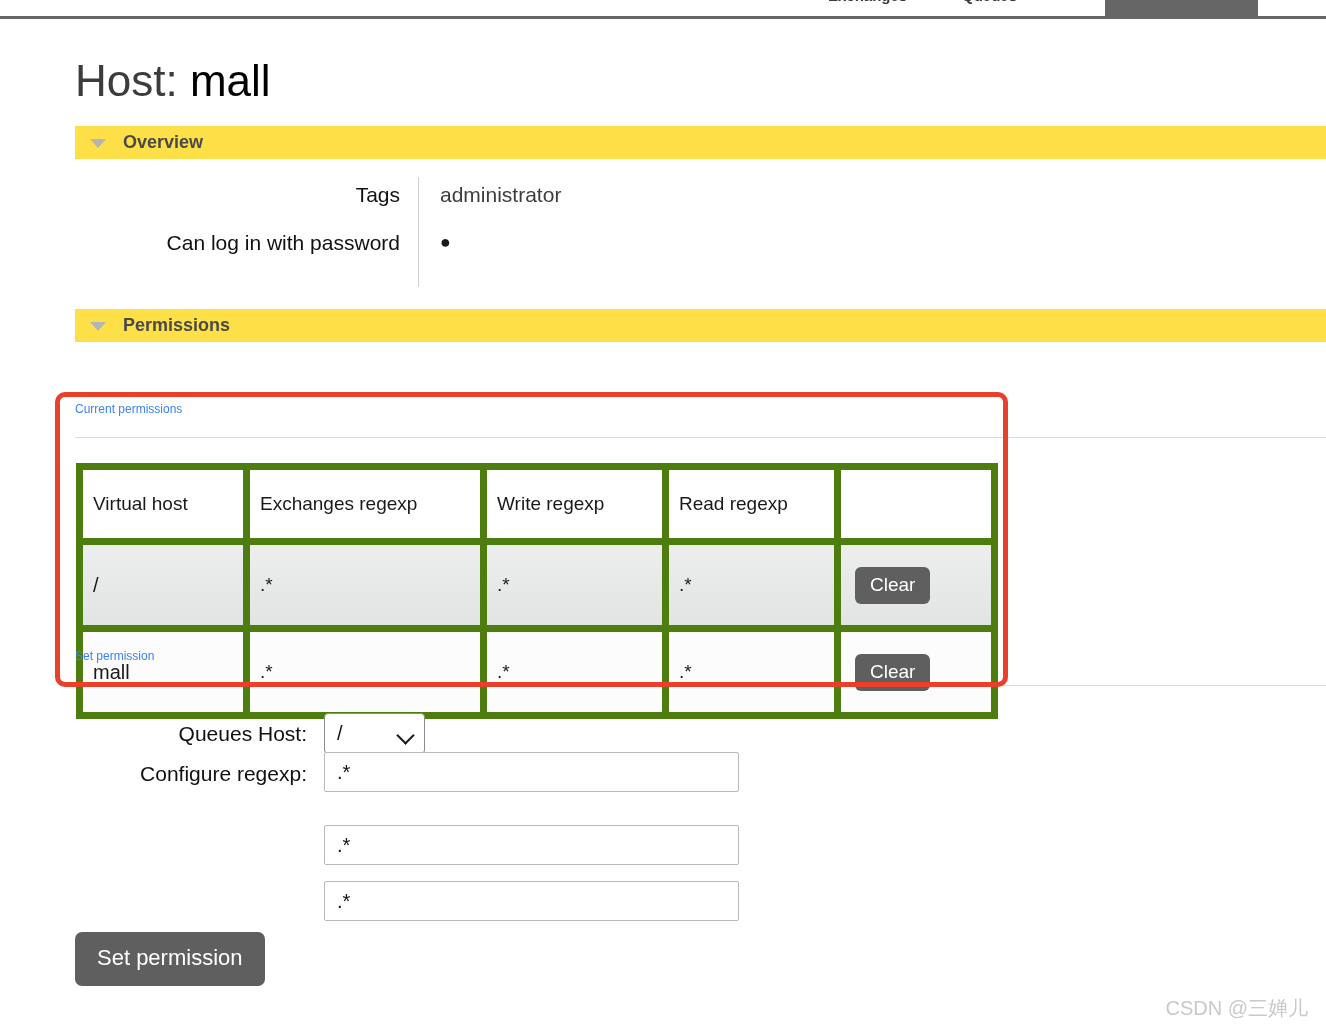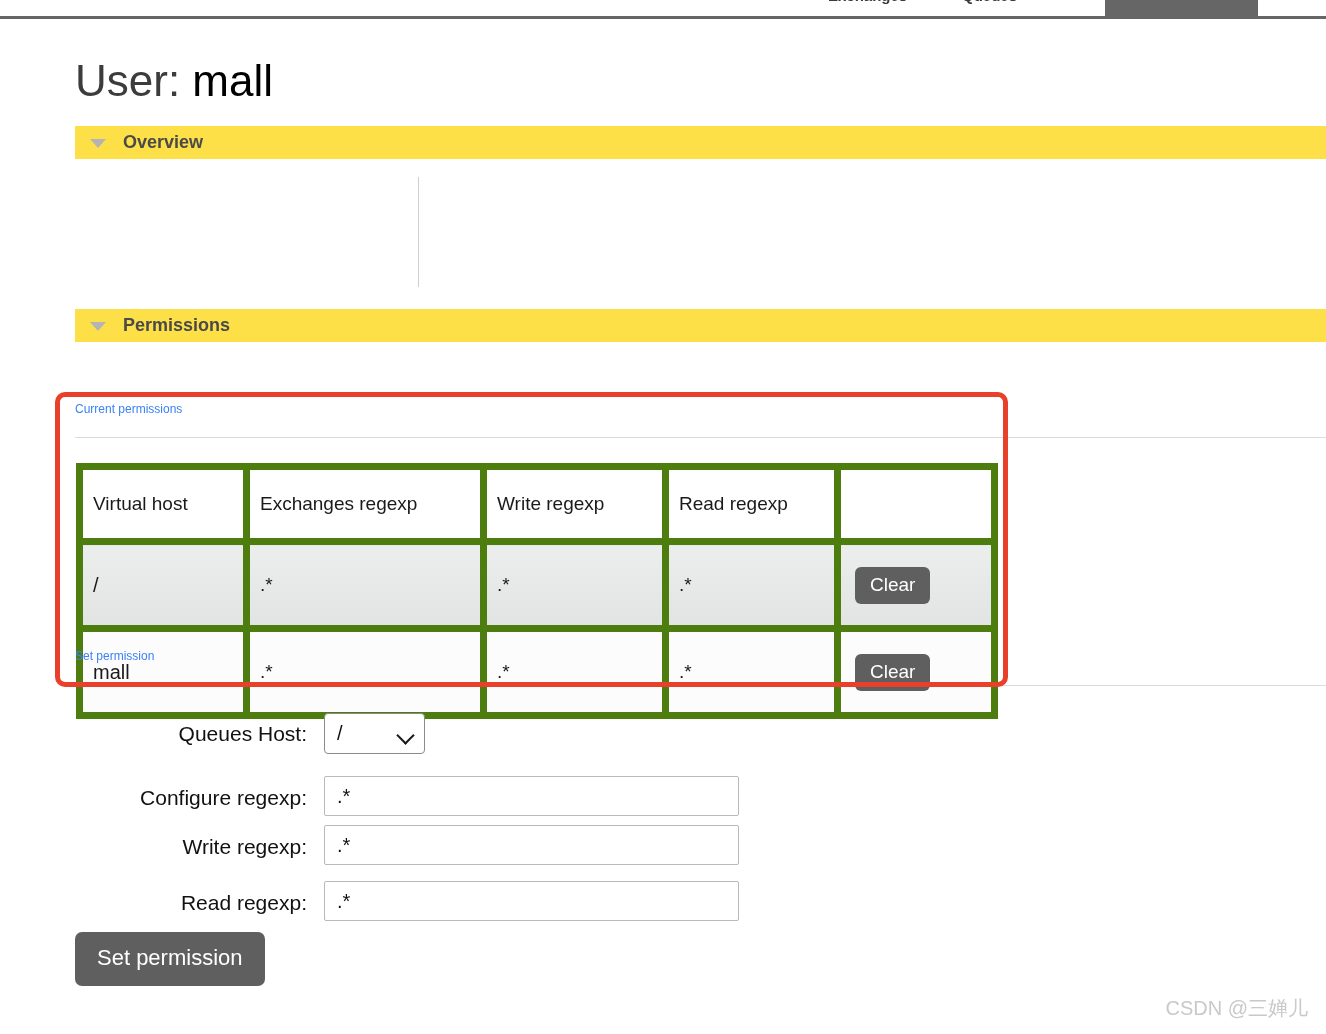--- a/index.html
+++ b/index.html
@@ -247,21 +247,21 @@
     top: 690px;
     width: 900px;
   }
   .form-row {
     position: absolute;
     left: 0;
     width: 900px;
     height: 56px;
   }
   #form-row-vhost     { top: 0px; }
-  #form-row-configure { top: 64px; }
+  #form-row-configure { top: 40px; }
   #form-row-write     { top: 113px; }
   #form-row-read      { top: 169px; }
   .form-label {
     position: absolute;
     left: 0;
     top: 13px;
     width: 232px;
     text-align: right;
     font-size: 21px;
     color: #111111;
@@ -351,33 +351,41 @@
   <div class="tab-label" id="tab-exchanges">Exchanges</div>
   <div class="tab-label" id="tab-queues">Queues</div>
   <div id="tab-admin" style="background: rgb(102, 102, 102);">
     <div id="tab-admin-label">Admin</div>
   </div>
 </div>
 
 <div id="content">
 
   <h1 id="page-title">
-    <span class="title-prefix">User:</span>
+    <span class="title-prefix">Host:</span>
     <span class="title-name">mall</span>
   </h1>
 
   <div class="section-header" id="overview-header">
     <span class="caret"></span>
     <span class="section-title">Overview</span>
   </div>
 
   <div id="overview-body">
     <div id="overview-divider"></div>
 
-
+    <div class="ov-row" id="ov-row-tags">
+      <span class="ov-label">Tags</span>
+      <span class="ov-value">administrator</span>
+    </div>
+
+    <div class="ov-row" id="ov-row-password">
+      <span class="ov-label">Can log in with password</span>
+      <span class="ov-value dot">●</span>
+    </div>
   </div>
 
   <div class="section-header" id="permissions-header">
     <span class="caret"></span>
     <span class="section-title">Permissions</span>
   </div>
 
   <div id="permissions-body">
 
     <div class="sub-label" id="lbl-current">Current permissions</div>
@@ -428,26 +436,24 @@
         <span class="chevron-down"></span>
       </div>
     </div>
 
     <div class="form-row" id="form-row-configure">
       <span class="form-label">Configure regexp:</span>
       <input class="form-input" type="text" value=".*" style="">
     </div>
 
     <div class="form-row" id="form-row-write">
-      <span class="form-label">Write regexp:</span>
       <input class="form-input" type="text" value=".*" style="">
     </div>
 
     <div class="form-row" id="form-row-read">
-      <span class="form-label">Read regexp:</span>
       <input class="form-input" type="text" value=".*" style="">
     </div>
   </div>
 
   <button class="btn" id="set-permission-button">Set permission</button>
 
   <div id="annotation-box" style="border-color: rgb(232, 64, 42);"></div>
 </div>
 
 <div id="watermark">CSDN @三婵儿</div>

